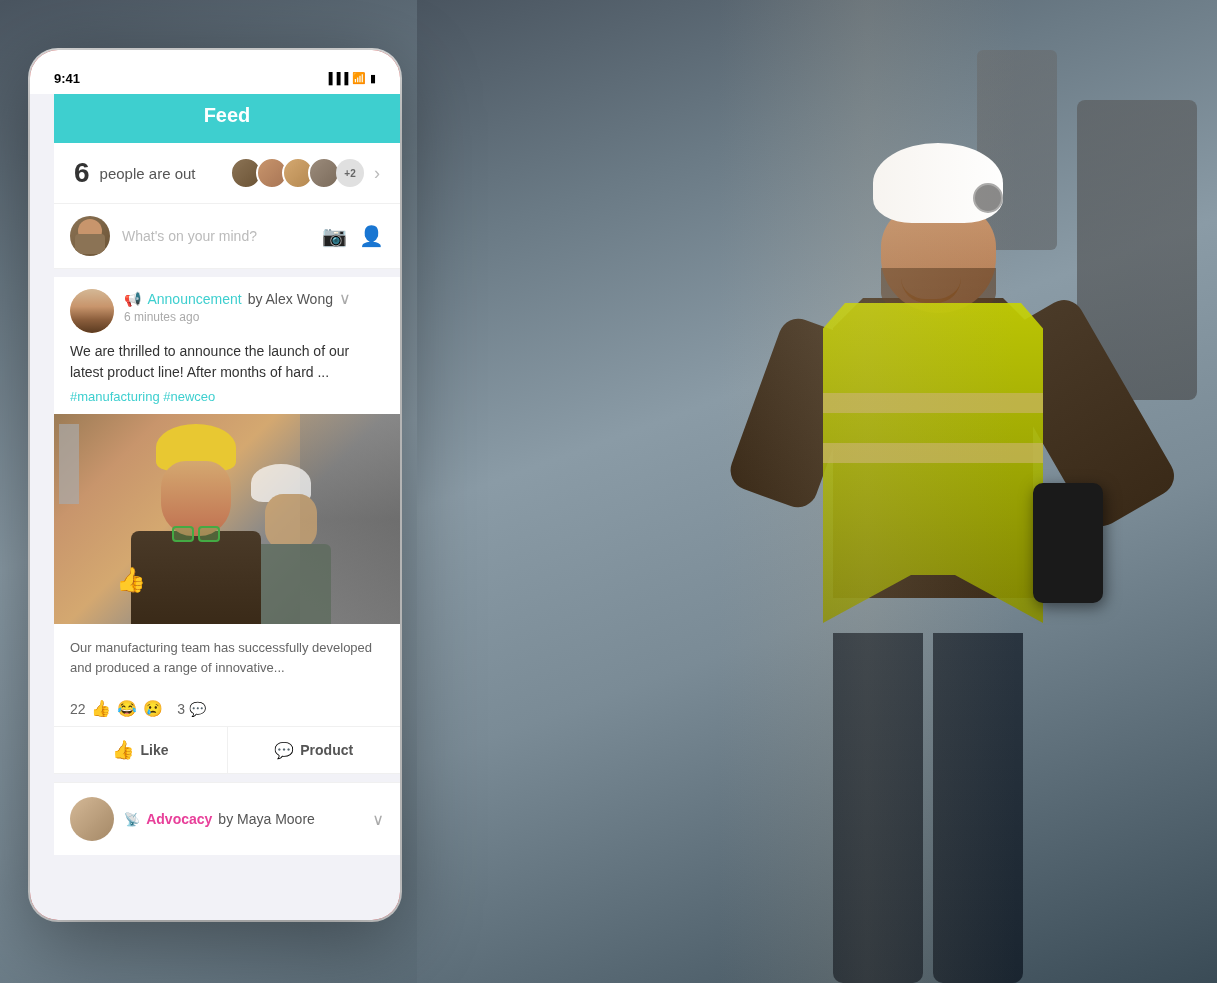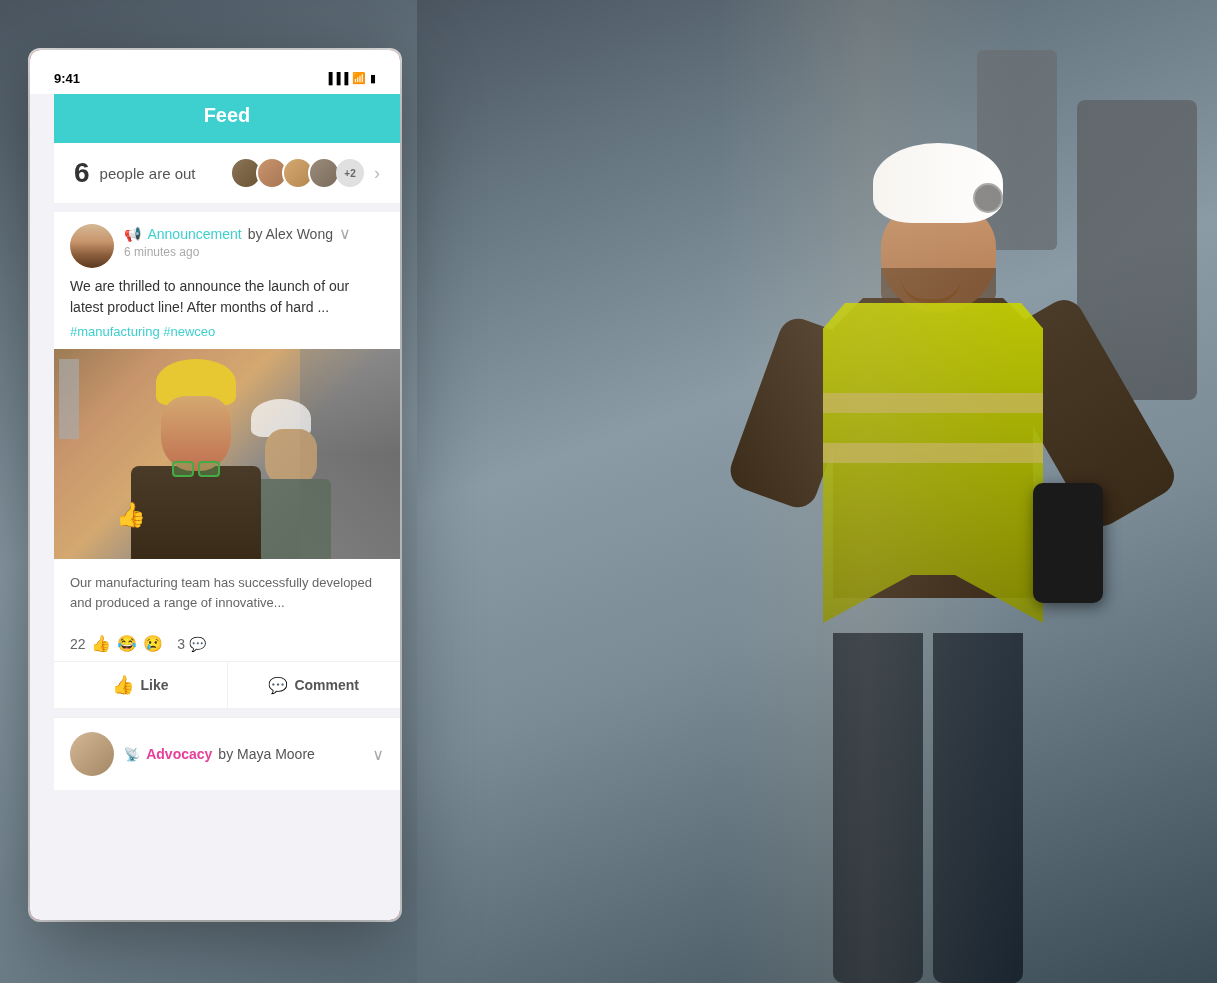--- a/index.html
+++ b/index.html
@@ -18,21 +18,21 @@
       position: absolute;
       top: 50px;
       left: 30px;
       z-index: 10;
     }
 
     .phone-mockup {
       width: 370px;
       height: 870px;
       background: #b91c1c;
-      border-radius: 10px;
+      border-radius: 28px;
       box-shadow: 0 20px 80px rgba(0,0,0,0.4), 0 0 0 2px #e0e0e0;
       overflow: hidden;
       position: relative;
     }
 
     
     .phone-top-bar {
       background: #fff;
       padding: 12px 24px 0;
       display: flex;
@@ -852,20 +852,33 @@
         <div class="avatar-row">
           <div class="avatar-small a1"></div>
           <div class="avatar-small a2"></div>
           <div class="avatar-small a3"></div>
           <div class="avatar-small a4"></div>
           <div class="avatar-plus">+2</div>
         </div>
         <span class="chevron-right">›</span>
       </div>
 
+      <div class="post-input-area">
+        <div class="user-avatar-main">
+          <div class="person-shape">
+            <div class="person-head"></div>
+            <div class="person-body"></div>
+          </div>
+        </div>
+        <span class="post-placeholder">What's on your mind?</span>
+        <div class="post-icons">
+          <span class="post-icon">📷</span>
+          <span class="post-icon">👤</span>
+        </div>
+      </div>
 
       <div class="feed-card">
 
         <div class="card-header">
           <div class="card-avatar">
             <div style="width:100%;height:100%;background:linear-gradient(180deg,#D4B896 0%,#c8956c 40%,#8B5E3C 70%,#5a3a20 100%);border-radius:50%;"></div>
           </div>
           <div class="card-meta">
             <div class="card-author-line">
               <span class="announcement-icon">📢</span>
@@ -923,21 +936,21 @@
           </div>
         </div>
 
         <div class="card-actions">
           <button class="action-btn">
             <span class="like-icon">👍</span>
             <span>Like</span>
           </button>
           <button class="action-btn">
             <span class="comment-icon">💬</span>
-            <span>Comment</span>
+            <span>Product</span>
           </button>
         </div>
       </div>
 
       <div class="advocacy-card">
         <div class="advocacy-avatar" style="background:linear-gradient(135deg,#D4B896,#A48866);border-radius:50%;width:44px;height:44px;"></div>
         <div class="advocacy-meta">
           <div class="advocacy-type-line">
             <span class="advocacy-icon">📡</span>
             <span class="advocacy-label">Advocacy</span>

